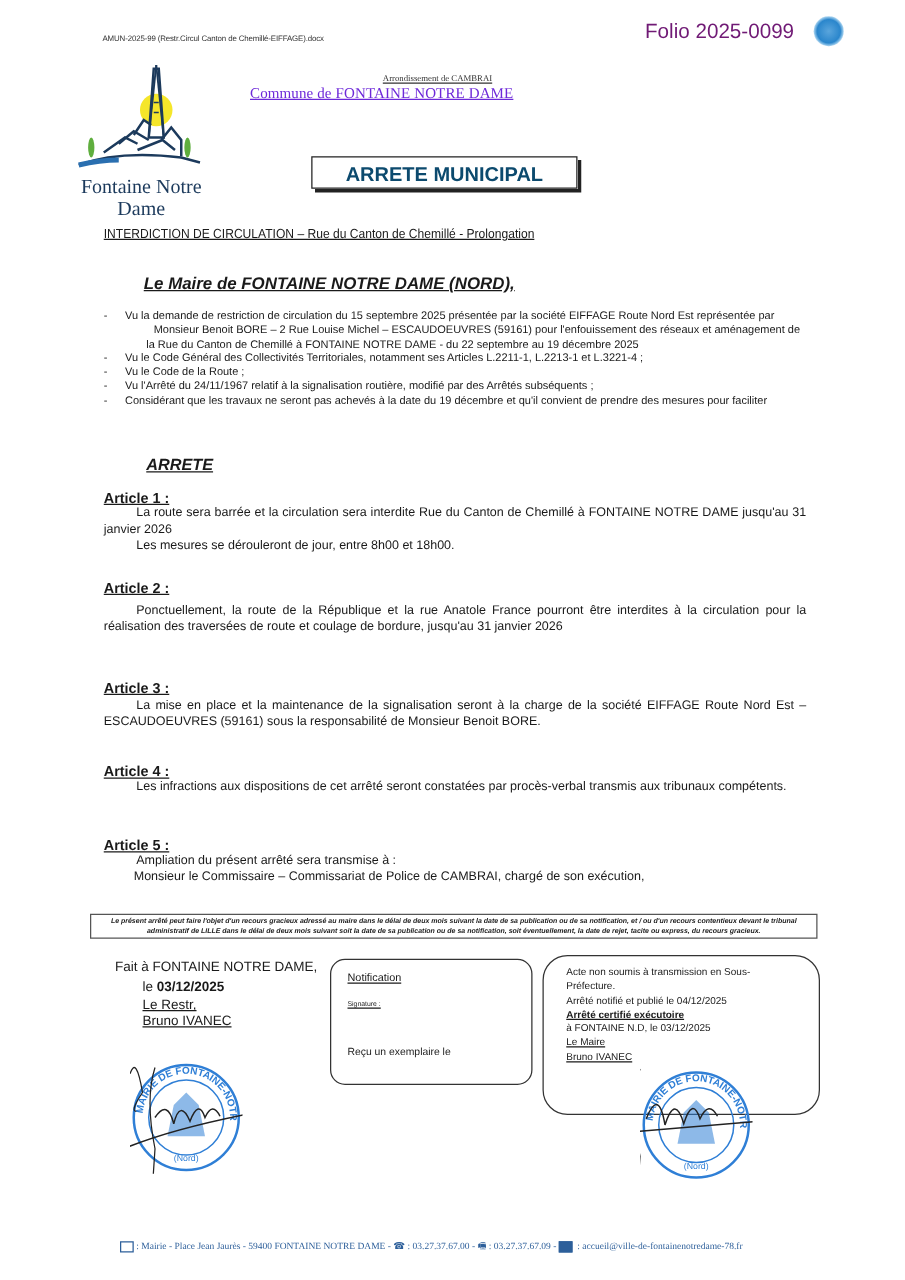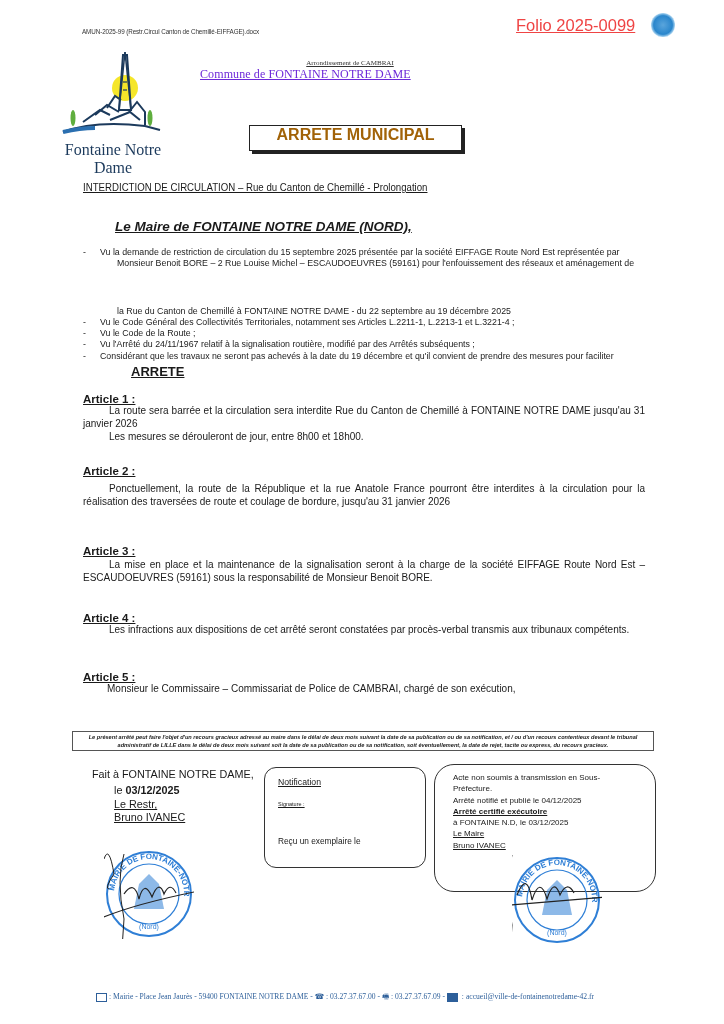--- a/index.html
+++ b/index.html
@@ -1,29 +1,29 @@
 <!DOCTYPE html>
 <html><head>
   <meta charset="utf-8">
   <style>
     html, body { margin: 0; padding: 0; background: #fff; }
     body { width: 724px; height: 1024px; position: relative; overflow: hidden; color: #1a1a1a; font-family: "Liberation Sans", sans-serif; }
     .abs { position: absolute; }
     .filename { left: 82px; top: 28px; font-size: 6.3px; color: #333; letter-spacing: -0.1px; }
-    .folio { left: 516px; top: 16px; font-size: 16.5px; color: #ef4444; text-decoration: underline; }
+    .folio { left: 516px; top: 16px; font-size: 16.5px; color: #701a75; }
     .top-seal { left: 651px; top: 13px; width: 24px; height: 24px; border-radius: 50%; background: radial-gradient(circle, #5aa5dc 0%, #2a86cc 55%, #a8d3f0 70%, #2a86cc 80%, #d8ecfa 100%); }
     .arrond { left: 200px; width: 300px; top: 59px; text-align: center; font-family: "Liberation Serif", serif; font-size: 7px; color: #333; text-decoration: underline; }
     .commune { left: 200px; width: 300px; top: 67px; text-align: left; font-family: "Liberation Serif", serif; font-size: 12px; color: #6d28d9; text-decoration: underline; letter-spacing: 0.1px; }
     .logo { left: 55px; top: 50px; width: 120px; height: 85px; }
     .logo-caption { left: 58px; top: 141px; width: 110px; text-align: center; font-family: "Liberation Serif", serif; font-size: 16px; color: #1c3a5c; }
-    .title-box { left: 249px; top: 125px; width: 211px; height: 24px; border: 1.4px solid #222; box-shadow: 3px 3px 0 #222; display: flex; align-items: flex-start; justify-content: center; font-weight: bold; font-size: 16px; color: #a16207; }
+    .title-box { left: 249px; top: 125px; width: 211px; height: 24px; border: 1.4px solid #222; box-shadow: 3px 3px 0 #222; display: flex; align-items: flex-end; justify-content: center; font-weight: bold; font-size: 16px; color: #0c4a6e; }
     .subject { left: 83px; top: 181px; font-size: 10.5px; text-decoration: underline; transform: scaleX(0.92); transform-origin: left; }
     .maire-heading { left: 115px; top: 219px; font-size: 13.5px; font-weight: bold; font-style: italic; text-decoration: underline; }
     .considerants { left: 83px; top: 247px; width: 563px; font-size: 8.8px; line-height: 11.3px; }
-    .arrete-heading { left: 131px; top: 364px; font-size: 13px; font-weight: bold; text-decoration: underline; }
+    .arrete-heading { left: 117px; top: 364px; font-size: 13px; font-weight: bold; font-style: italic; text-decoration: underline; }
     .article-title { font-size: 11.5px; font-weight: bold; text-decoration: underline; }
     .article-body { font-size: 10px; line-height: 12.8px; text-align: justify; }
     .indent { text-indent: 26px; }
     .art { left: 83px; width: 562px; }
     .recours { left: 72px; top: 731px; width: 580px; height: 17px; border: 1px solid #555; font-size: 5.6px; font-style: italic; font-weight: bold; line-height: 8px; text-align: center; color: #222; padding-top: 1px; }
     .fait { left: 92px; top: 766px; font-size: 10.8px; line-height: 16px; }
     .fait .l2 { padding-left: 22px; }
     .fait .l3 { padding-left: 22px; text-decoration: underline; line-height: 13px; display:block; }
     .fait .l4 { padding-left: 22px; text-decoration: underline; line-height: 13px; display:block; }
     .notif-box { left: 264px; top: 767px; width: 160px; height: 99px; border: 1.3px solid #333; border-radius: 12px; }
@@ -76,22 +76,22 @@
   <span>ARRETE MUNICIPAL</span>
 </div>
 
 <div class="abs subject">INTERDICTION DE CIRCULATION – Rue du Canton de Chemillé  - Prolongation</div>
 <div class="abs maire-heading">Le Maire de FONTAINE NOTRE DAME (NORD),</div>
 
 <div class="abs considerants" id="considerants">
     <div style="position: relative; padding-left: 17px;">
       <span style="position: absolute; left: 0px;">-</span>
       <div>Vu la demande de restriction de circulation du 15 septembre 2025 présentée par la société EIFFAGE Route Nord Est représentée par</div>
-      <div style="padding-left: 17px;">Monsieur Benoit BORE – 2 Rue Louise Michel – ESCAUDOEUVRES (59161) pour l'enfouissement des réseaux et aménagement de</div>
-      <div style="padding-left: 17px; margin-top: 36px;">la Rue du Canton de Chemillé à FONTAINE NOTRE DAME - du 22 septembre au 19 décembre 2025</div>
+      <div style="padding-left: 17px; text-align: center;">Monsieur Benoit BORE – 2 Rue Louise Michel – ESCAUDOEUVRES (59161) pour l'enfouissement des réseaux et aménagement de</div>
+      <div style="padding-left: 17px;">la Rue du Canton de Chemillé à FONTAINE NOTRE DAME - du 22 septembre au 19 décembre 2025</div>
     </div>
     <div style="position: relative; padding-left: 17px;">
       <span style="position: absolute; left: 0px;">-</span>
       <div>Vu le Code Général des Collectivités Territoriales, notamment ses Articles L.2211-1, L.2213-1 et L.3221-4 ;</div>
     </div>
     <div style="position: relative; padding-left: 17px;">
       <span style="position: absolute; left: 0px;">-</span>
       <div>Vu le Code de la Route ;</div>
     </div>
     <div style="position: relative; padding-left: 17px;">
@@ -122,20 +122,21 @@
   <div class="article-body indent" style="margin-top:2px;">La mise en place et la maintenance de la signalisation seront à la charge de la société EIFFAGE Route Nord Est – ESCAUDOEUVRES (59161) sous la responsabilité de Monsieur Benoit BORE.</div>
 </div>
 
 <div class="abs art" style="top:612px;">
   <div class="article-title">Article 4 :</div>
   <div class="article-body indent">Les infractions aux dispositions de cet arrêté seront constatées par procès-verbal transmis aux tribunaux compétents.</div>
 </div>
 
 <div class="abs art" style="top:671px;">
   <div class="article-title">Article 5 :</div>
+  <div class="article-body" style="padding-left:26px;">Ampliation du présent arrêté sera transmise à :</div>
   <div class="article-body" style="padding-left:24px;">Monsieur le Commissaire – Commissariat de Police de CAMBRAI, chargé de son exécution,</div>
 </div>
 
 <div class="abs recours">Le présent arrêté peut faire l'objet d'un recours gracieux adressé au maire dans le délai de deux mois suivant la date de sa publication ou de sa notification, et / ou d'un recours contentieux devant le tribunal administratif de LILLE  dans le délai de deux mois suivant soit la date de sa publication ou de sa notification, soit éventuellement, la date de rejet, tacite ou express, du recours gracieux.</div>
 
 <div class="abs fait">
   <div>Fait à FONTAINE NOTRE DAME,</div>
   <div class="l2"><span>le </span><b>03/12/2025</b></div>
   <span class="l3">Le Restr,</span>
   <span class="l4">Bruno IVANEC</span>
@@ -188,14 +189,14 @@
     <path d="M-60 55 Q20 48 95 42" stroke="#222" stroke-width="1.2" fill="none"></path>
     <path d="M-15 0 Q-5 -5 -10 25 Q-20 40 -15 40 M0 0 Q-8 30 0 70 L-2 100" stroke="#222" stroke-width="1" fill="none"></path>
     <path d="M5 40 Q15 15 20 45 Q28 20 35 44 Q42 22 48 40 Q55 25 62 38" stroke="#222" stroke-width="1.2" fill="none"></path>
   </svg>
 </div>
 
 <div class="abs footer">
   <span class="ico"></span><span>: </span><span>Mairie - Place Jean Jaurès - 59400 FONTAINE NOTRE DAME</span>
   <span> - </span><span>☎</span><span> : </span><span>03.27.37.67.00</span>
   <span> - </span><span>🖷</span><span> : </span><span>03.27.37.67.09</span>
-  <span> - </span><span class="ico filled"></span><span> : </span><span>accueil@ville-de-fontainenotredame-42.fr</span>
+  <span> - </span><span class="ico filled"></span><span> : </span><span>accueil@ville-de-fontainenotredame-78.fr</span>
 </div>
 
 </body></html>

